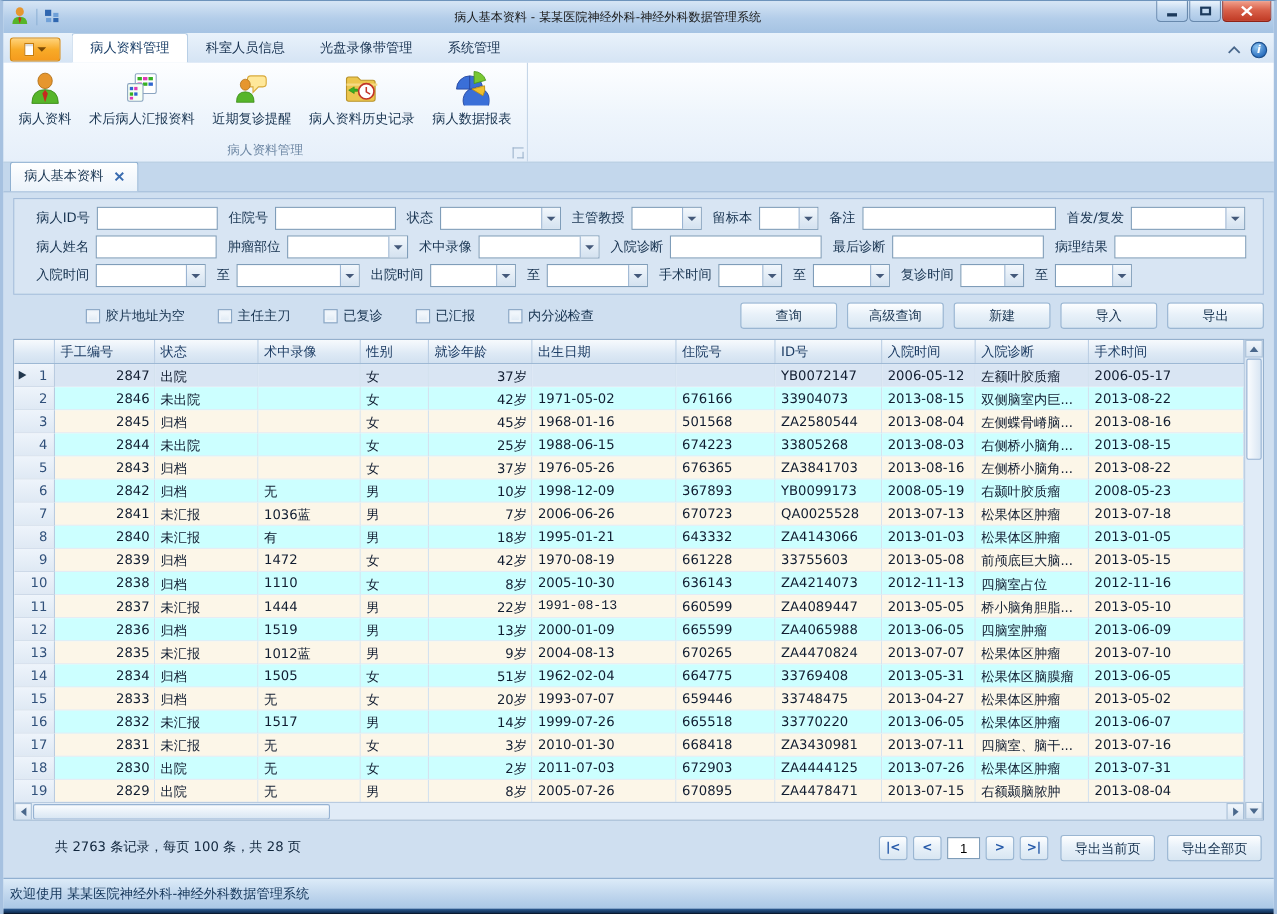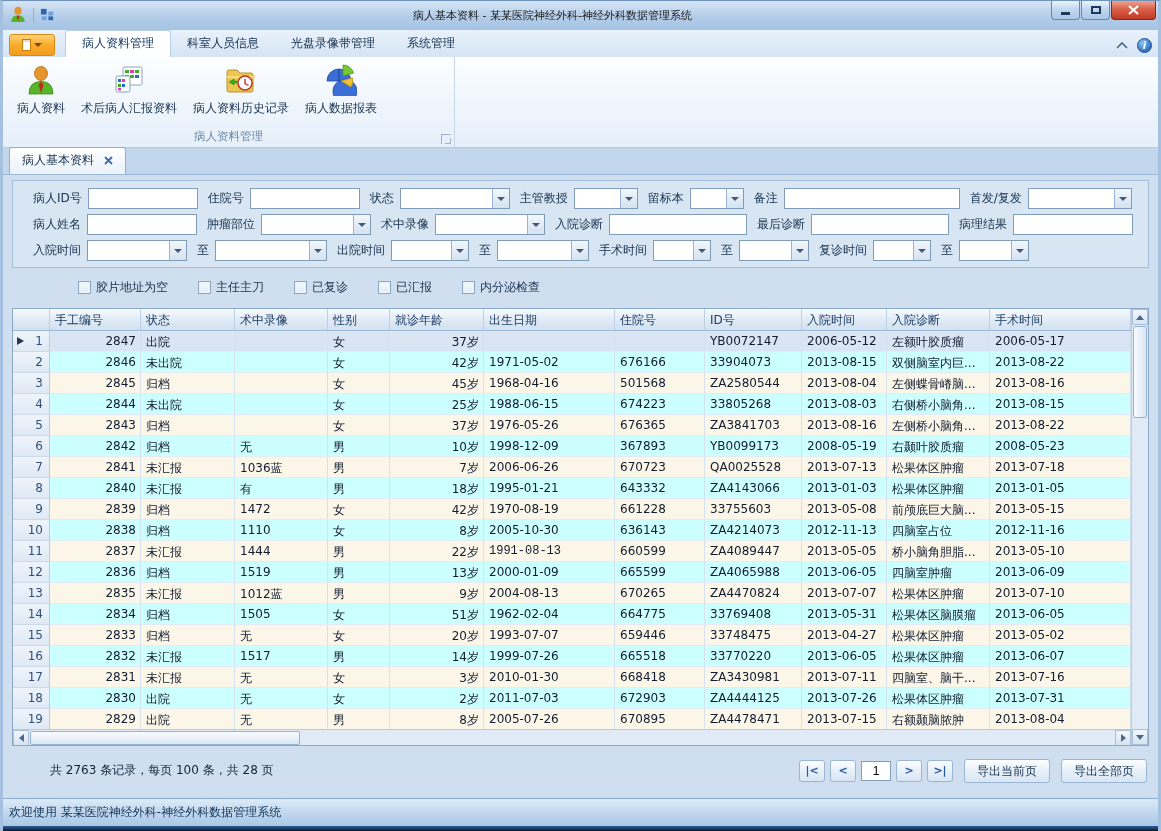--- a/index.html
+++ b/index.html
@@ -225,20 +225,30 @@
                 <rect x="22" y="11" width="4" height="3" fill="#2f66d0"></rect>
                 <rect x="3" y="12" width="14" height="16" rx="1.5" fill="#f6fff4" stroke="#8aa4c0"></rect>
                 <rect x="5" y="15" width="3" height="3" fill="#2f66d0"></rect>
                 <rect x="9" y="15" width="3" height="3" fill="#e03ab8"></rect>
                 <rect x="5" y="20" width="3" height="3" fill="#37b024"></rect>
                 <rect x="9" y="20" width="3" height="3" fill="#2f66d0"></rect>
                 <rect x="5" y="24" width="3" height="2.5" fill="#e03ab8"></rect>
               </svg>
             </span>
             <span class="rb-label">术后病人汇报资料</span>
+          </div>
+          <div class="rb-btn">
+            <span class="rb-icon">
+              <svg width="32" height="32" viewBox="0 0 32 32">
+                <path d="M15 5 h11 a3 3 0 0 1 3 3 v4 a3 3 0 0 1 -3 3 h-4 l-5 5 v-5 h-2 a3 3 0 0 1 -3 -3 v-4 a3 3 0 0 1 3 -3 z" fill="#ffe89a" stroke="#d8a93a"></path>
+                <ellipse cx="10" cy="13" rx="4.5" ry="5" fill="#e6962e" stroke="#b06e14" stroke-width=".7"></ellipse>
+                <path d="M2 29 Q2 19.5 10 19.5 Q18 19.5 18 29 Z" fill="#56b52a" stroke="#3a8a16" stroke-width=".7"></path>
+              </svg>
+            </span>
+            <span class="rb-label">近期复诊提醒</span>
           </div>
           <div class="rb-btn">
             <span class="rb-icon">
               <svg width="32" height="32" viewBox="0 0 32 32">
                 <path d="M2 8 a2 2 0 0 1 2 -2 h8 l3 3 h11 a2 2 0 0 1 2 2 v15 a2 2 0 0 1 -2 2 h-22 a2 2 0 0 1 -2 -2 z" fill="#ecc64e" stroke="#b8922a"></path>
                 <path d="M2 12 h28 v2 h-28 z" fill="#f6da84"></path>
                 <circle cx="20" cy="19" r="7" fill="#fff" stroke="#c23428" stroke-width="1.5"></circle>
                 <path d="M20 15 v4.5 l3.5 2" fill="none" stroke="#c23428" stroke-width="1.4"></path>
                 <path d="M4 18 l5 -3 v2 h3 v2 h-3 v2 z" fill="#37b024" stroke="#2a8a14" stroke-width=".6"></path>
               </svg>
@@ -340,20 +350,27 @@
           </label>
           <label class="cb-item">
             <span class="cb-box"></span>
             <span>已汇报</span>
           </label>
           <label class="cb-item">
             <span class="cb-box"></span>
             <span>内分泌检查</span>
           </label>
         </div>
+      <div class="btn-group" id="action-buttons">
+          <div class="ui-btn">查询</div>
+          <div class="ui-btn">高级查询</div>
+          <div class="ui-btn">新建</div>
+          <div class="ui-btn">导入</div>
+          <div class="ui-btn">导出</div>
+        </div>
     </div>
 
     <div class="grid">
       <div class="grid-main">
         <div class="g-header" id="g-header">
           <div class="g-corner"></div>
         <div class="g-hcell" style="width: 91px; flex: 0 0 91px;">手工编号</div>
             <div class="g-hcell" style="width: 94px; flex: 0 0 94px;">状态</div>
             <div class="g-hcell" style="width: 93px; flex: 0 0 93px;">术中录像</div>
             <div class="g-hcell" style="width: 62px; flex: 0 0 62px;">性别</div>
@@ -394,21 +411,21 @@
               <div class="g-cell" style="width: 103px; flex: 0 0 103px;">双侧脑室内巨...</div>
               <div class="g-cell" style="flex: 1 1 0%; min-width: 118px;">2013-08-22</div>
             </div>
             <div class="g-row odd">
               <div class="g-rowhdr">3</div>
               <div class="g-cell num" style="width: 91px; flex: 0 0 91px;">2845</div>
               <div class="g-cell" style="width: 94px; flex: 0 0 94px;">归档</div>
               <div class="g-cell" style="width: 93px; flex: 0 0 93px;"></div>
               <div class="g-cell" style="width: 62px; flex: 0 0 62px;">女</div>
               <div class="g-cell num" style="width: 94px; flex: 0 0 94px;">45岁</div>
-              <div class="g-cell" style="width: 131px; flex: 0 0 131px;">1968-04-16</div>
+              <div class="g-cell" style="width: 131px; flex: 0 0 131px;">1968-01-16</div>
               <div class="g-cell" style="width: 90px; flex: 0 0 90px;">501568</div>
               <div class="g-cell" style="width: 97px; flex: 0 0 97px;">ZA2580544</div>
               <div class="g-cell" style="width: 85px; flex: 0 0 85px;">2013-08-04</div>
               <div class="g-cell" style="width: 103px; flex: 0 0 103px;">左侧蝶骨嵴脑...</div>
               <div class="g-cell" style="flex: 1 1 0%; min-width: 118px;">2013-08-16</div>
             </div>
             <div class="g-row even">
               <div class="g-rowhdr">4</div>
               <div class="g-cell num" style="width: 91px; flex: 0 0 91px;">2844</div>
               <div class="g-cell" style="width: 94px; flex: 0 0 94px;">未出院</div>

